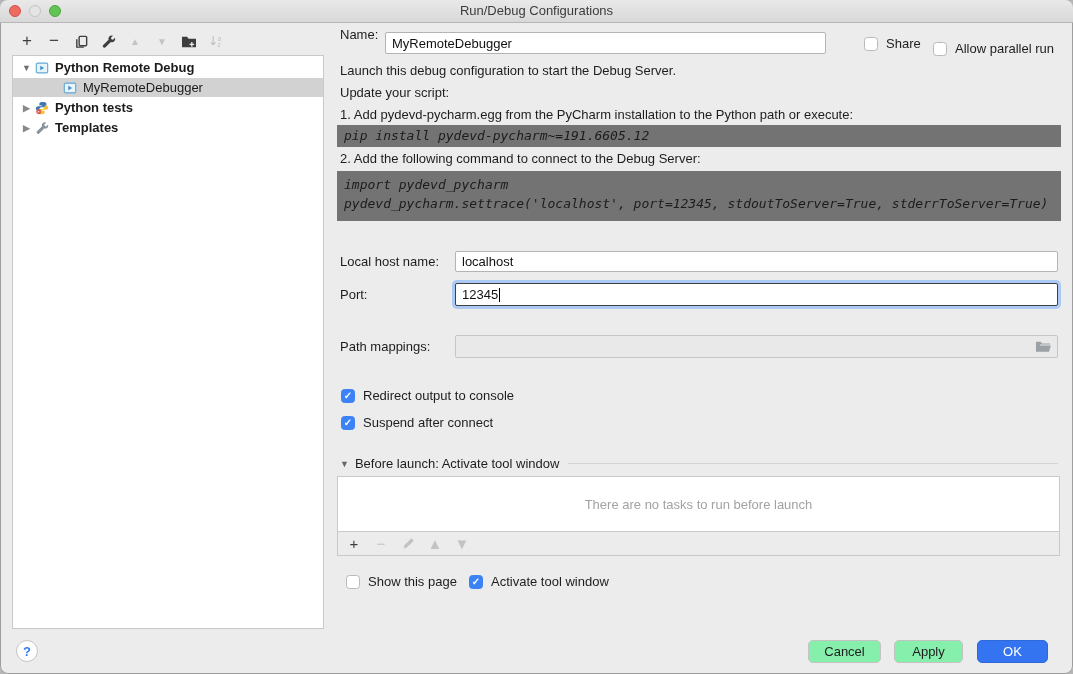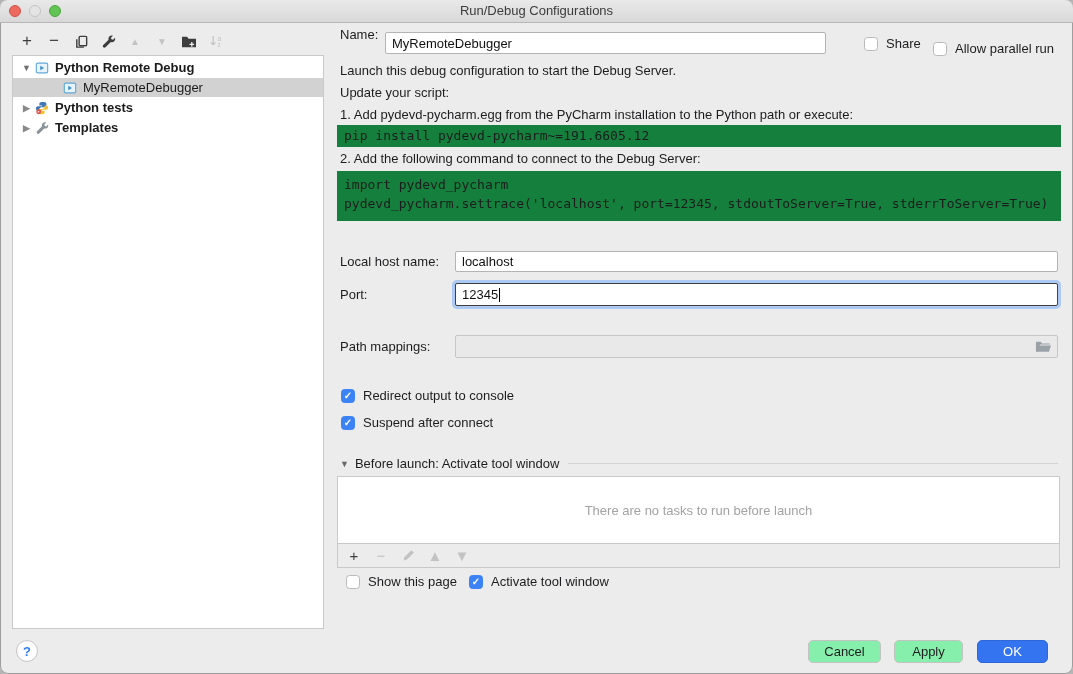--- a/index.html
+++ b/index.html
@@ -51,42 +51,42 @@
   
   .flabel,.ftext{position:absolute;font-size:13px;color:#1d1d1f;white-space:nowrap;}
   .field{
     position:absolute;background:#fff;border:1px solid #b4b4b4;border-radius:2px;
     box-sizing:border-box;font-size:13px;color:#111;padding:0 6px;display:flex;align-items:center;
   }
   .field.focused{border:1px solid #404040;box-shadow:0 0 0 3px #abc9f2;}
   .field.disabled{background:#e9e9e9;border-color:#c6c6c6;justify-content:flex-end;}
   .caret{display:inline-block;width:1px;height:14px;background:#000;margin-left:1px;}
   .codeblock{
-    position:absolute;left:337px;width:724px;background:#15803d;
+    position:absolute;left:337px;width:724px;background:#737373;
     font-family:"DejaVu Sans Mono", monospace;font-size:13px;color:#1c1c1c;
-    box-sizing:border-box;padding:2px 7px;
+    box-sizing:border-box;padding:2px 7px;font-style:italic;
   }
   .codeblock div{line-height:19px;white-space:pre;}
   
   .cb{position:absolute;display:flex;align-items:center;gap:8px;font-size:13px;color:#1d1d1f;white-space:nowrap;}
   .cbbox{
     width:14px;height:14px;border-radius:3.5px;background:#fff;border:1px solid #b9b9b9;
     box-sizing:border-box;display:flex;align-items:center;justify-content:center;flex:0 0 auto;
   }
   .cbbox[data-checked="true"]{background:#3c82f7;border-color:#3c82f7;}
   .cbbox[data-checked="true"]::after{content:"✓";color:#fff;font-size:10px;font-weight:bold;line-height:1;}
   
   .bl-header{position:absolute;left:340px;top:456px;width:718px;display:flex;align-items:center;font-size:13px;color:#1d1d1f;}
   .bl-header .arrow{font-size:9px;color:#666;margin-right:6px;}
   .bl-header .rule{flex:1;height:1px;background:#d4d4d4;margin-left:9px;}
   .tasks-box{
     position:absolute;left:337px;top:476px;width:723px;
     border:1px solid #c9c9c9;box-sizing:border-box;background:#fff;
   }
-  .tasks-empty{height:66px;display:flex;align-items:center;justify-content:center;
+  .tasks-empty{height:54px;display:flex;align-items:center;justify-content:center;
     font-size:13px;color:#a3a3a3;}
   .tasks-toolbar{height:23px;background:#ececec;border-top:1px solid #c9c9c9;
     display:flex;align-items:center;gap:13px;padding-left:9px;}
   .tasks-toolbar .tb-btn{width:14px;height:14px;font-size:15px;}
   
   .help-btn{
     position:absolute;left:16px;top:640px;width:22px;height:22px;border-radius:50%;
     background:#fdfdfd;border:1px solid #c6c6c6;box-sizing:border-box;
     display:flex;align-items:center;justify-content:center;
     color:#2f7cf6;font-size:13px;font-weight:bold;

